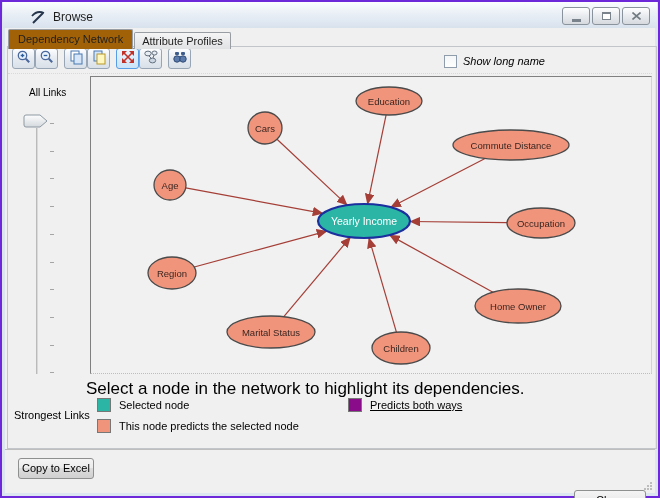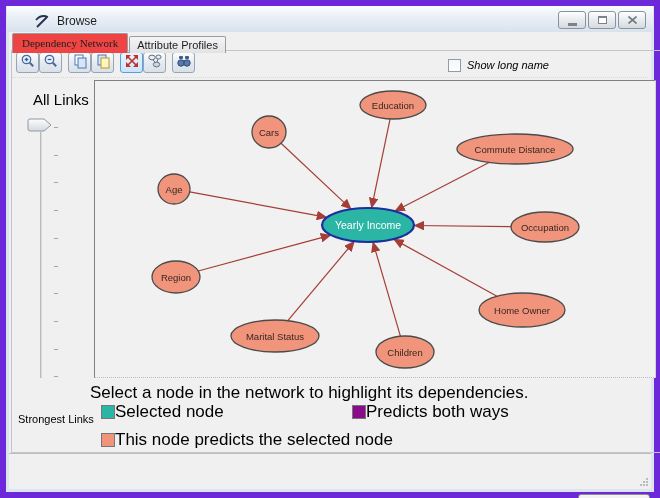--- a/index.html
+++ b/index.html
@@ -1,48 +1,48 @@
 <!DOCTYPE html>
 <html><head>
 <meta charset="utf-8">
 <style>
   html,body{margin:0;padding:0;}
   body{width:660px;height:498px;position:relative;font-family:"Liberation Sans",sans-serif;background:#fff;overflow:hidden;}
-  .window{position:absolute;inset:0;width:660px;height:498px;box-sizing:border-box;border:6px solid #6d28d9;background:#DCE6F0;}
+  .window{position:absolute;inset:0;width:660px;height:498px;box-sizing:border-box;border:2px solid #6d28d9;background:#DCE6F0;}
   .titlebar{position:absolute;left:1px;top:0;right:1px;height:26px;background:linear-gradient(#FBFDFE,#E9EFF6 45%,#D8E2EE);}
   .client{position:absolute;left:3px;top:26px;right:3px;bottom:3px;background:#F0F0F0;}
   .title-icon{position:absolute;left:27px;top:7px;width:16px;height:16px;}
   .title-text{position:absolute;left:50px;top:8px;font-size:12px;color:#1E1E1E;}
   .win-controls{position:absolute;top:5px;right:7px;display:flex;gap:2px;}
   .wc-btn{width:28px;height:18px;box-sizing:border-box;border:1px solid #8A939C;border-radius:3px;background:linear-gradient(#FFFFFF,#EAEDF0 45%,#D6DADF);display:flex;align-items:center;justify-content:center;}
   .glyph-min{width:9px;height:3px;background:#7A838B;margin-top:8px;}
   .glyph-max{width:9px;height:8px;box-sizing:border-box;border:1px solid #7A838B;border-top:2px solid #7A838B;background:#fff;}
   .tab-strip{position:absolute;left:6px;top:27px;display:flex;align-items:flex-end;z-index:3;}
   .tab{box-sizing:border-box;border:1px solid #989CA3;border-bottom:none;border-radius:2px 2px 0 0;background:linear-gradient(#F5F5F6,#E1E2E4);padding:2px 7px 1px;font-size:11px;color:#1E1E1E;height:17px;margin-right:1px;white-space:nowrap;}
-  .tab.active{background:#ef4444;height:20px;padding:3px 9px 2px;position:relative;z-index:4;font-family:Liberation Serif, serif;}
+  .tab.active{background:#a16207;height:20px;padding:3px 9px 2px;position:relative;z-index:4;}
   .tab-page-frame{position:absolute;left:5px;top:44px;width:650px;height:403px;box-sizing:border-box;border:1px solid #C2C5C9;z-index:1;}
   .toolbar{position:absolute;left:10px;top:46px;display:flex;z-index:2;}
   .tb-btn{width:23px;height:21px;box-sizing:border-box;border:1px solid #97A5B4;border-radius:3px;background:linear-gradient(#FCFDFE,#E6EBF1 50%,#D9E0E8);display:flex;align-items:center;justify-content:center;}
   .tb-btn.selected{border:1px solid #569DE5;background:linear-gradient(#EAF4FD,#CBE3F8);}
   .tb-gap{width:6px;}
   .checkbox{position:absolute;left:442px;top:53px;width:13px;height:13px;box-sizing:border-box;border:1px solid #8E9CAC;background:linear-gradient(#F4F6F8,#FEFEFE);z-index:2;}
   .checkbox-label{position:absolute;left:461px;top:53px;font-size:11px;color:#000;z-index:2;font-style:italic;}
   .toolbar-sep{position:absolute;left:6px;right:6px;top:71px;border-top:1px dotted #D9D9D9;z-index:1;}
   .graph-border{position:absolute;left:88px;top:74px;width:562px;height:298px;box-sizing:border-box;border-top:1px solid #808080;border-left:1px solid #808080;border-right:1px solid #D4D4D4;border-bottom:1px dotted #BDBDBD;background:#F1F1F1;z-index:2;}
   .graph-svg{position:absolute;left:89px;top:75px;z-index:3;}
-  .all-links-label{position:absolute;left:27px;top:85px;font-size:15px;color:#000;z-index:2;}
+  .all-links-label{position:absolute;left:27px;top:85px;font-size:10px;color:#000;z-index:2;}
   .strongest-links-label{position:absolute;left:12px;top:407px;font-size:11px;color:#000;z-index:2;}
   .slider-thumb{position:absolute;left:21px;top:112px;z-index:3;}
   .slider-track{position:absolute;left:34px;top:126px;width:2px;height:246px;background:linear-gradient(90deg,#ABABAB,#E8E8E8);z-index:2;}
   .tick{position:absolute;width:4px;height:1px;background:#A5A5A5;left:48px;z-index:2;}
   .hint-text{position:absolute;left:84px;top:377px;font-size:17px;color:#000;z-index:2;}
   .legend{position:absolute;left:95px;top:396px;width:540px;height:42px;z-index:2;}
   .legend-item{position:absolute;display:flex;align-items:center;}
   .legend-swatch{width:14px;height:14px;box-sizing:border-box;border:1px solid #777;}
-  .legend-label{font-size:17px;color:#000;white-space:nowrap;}
+  .legend-label{margin-left:8px;font-size:11px;color:#000;white-space:nowrap;}
   .footer-sep{position:absolute;left:3px;right:3px;top:447px;border-top:1px solid #BEBEBE;z-index:2;}
   .win-btn{position:absolute;height:21px;box-sizing:border-box;border:1px solid #8E8F8F;border-radius:3px;background:linear-gradient(#F4F4F4,#EBEBEB 50%,#DDDDDD 50%,#D0D0D0);font-size:11px;color:#000;text-align:center;line-height:19px;z-index:2;}
   .btn-copy{left:16px;top:456px;width:76px;}
   .btn-close{left:572px;top:456px;width:72px;margin-top:32px;}
   .resize-grip{position:absolute;right:5px;bottom:5px;z-index:2;}
 </style>
 </head>
 <body>
 
 <div class="window">
@@ -225,31 +225,32 @@
         <text x="273" y="147.5" text-anchor="middle" font-size="10.5" fill="#FFFFFF" font-family="&quot;Liberation Sans&quot;, sans-serif">Yearly Income</text>
       </g>
     </svg>
 
   <span class="hint-text">Select a node in the network to highlight its dependencies.</span>
   <div class="legend">
       <div class="legend-item" style="left: 0px; top: 0px;">
         <span class="legend-swatch" style="background:#2BB5A5"></span>
         <span class="legend-label">Selected node</span>
       </div>
-      <div class="legend-item" style="left: 0px; top: 28px;">
+      <div class="legend-item" style="left: 0px; top: 21px;">
         <span class="legend-swatch" style="background:#F0947C"></span>
         <span class="legend-label">This node predicts the selected node</span>
       </div>
-      <div class="legend-item" style="left: 251px; top: 0px;">
+      <div class="legend-item" style="left: 251px; top: 0px; text-decoration: underline;">
         <span class="legend-swatch" style="background:#8A0C8A"></span>
         <span class="legend-label">Predicts both ways</span>
       </div>
     </div>
 
   <div class="footer-sep"></div>
+  <div class="win-btn btn-copy">Copy to Excel</div>
   <div class="win-btn btn-close">Close</div>
   <svg class="resize-grip" width="11" height="11" viewBox="0 0 11 11">
     <g fill="#ABABAB">
         <circle cx="9" cy="3" r="1"></circle>
         <circle cx="6" cy="6" r="1"></circle>
         <circle cx="9" cy="6" r="1"></circle>
         <circle cx="3" cy="9" r="1"></circle>
         <circle cx="6" cy="9" r="1"></circle>
         <circle cx="9" cy="9" r="1"></circle>
       </g>

